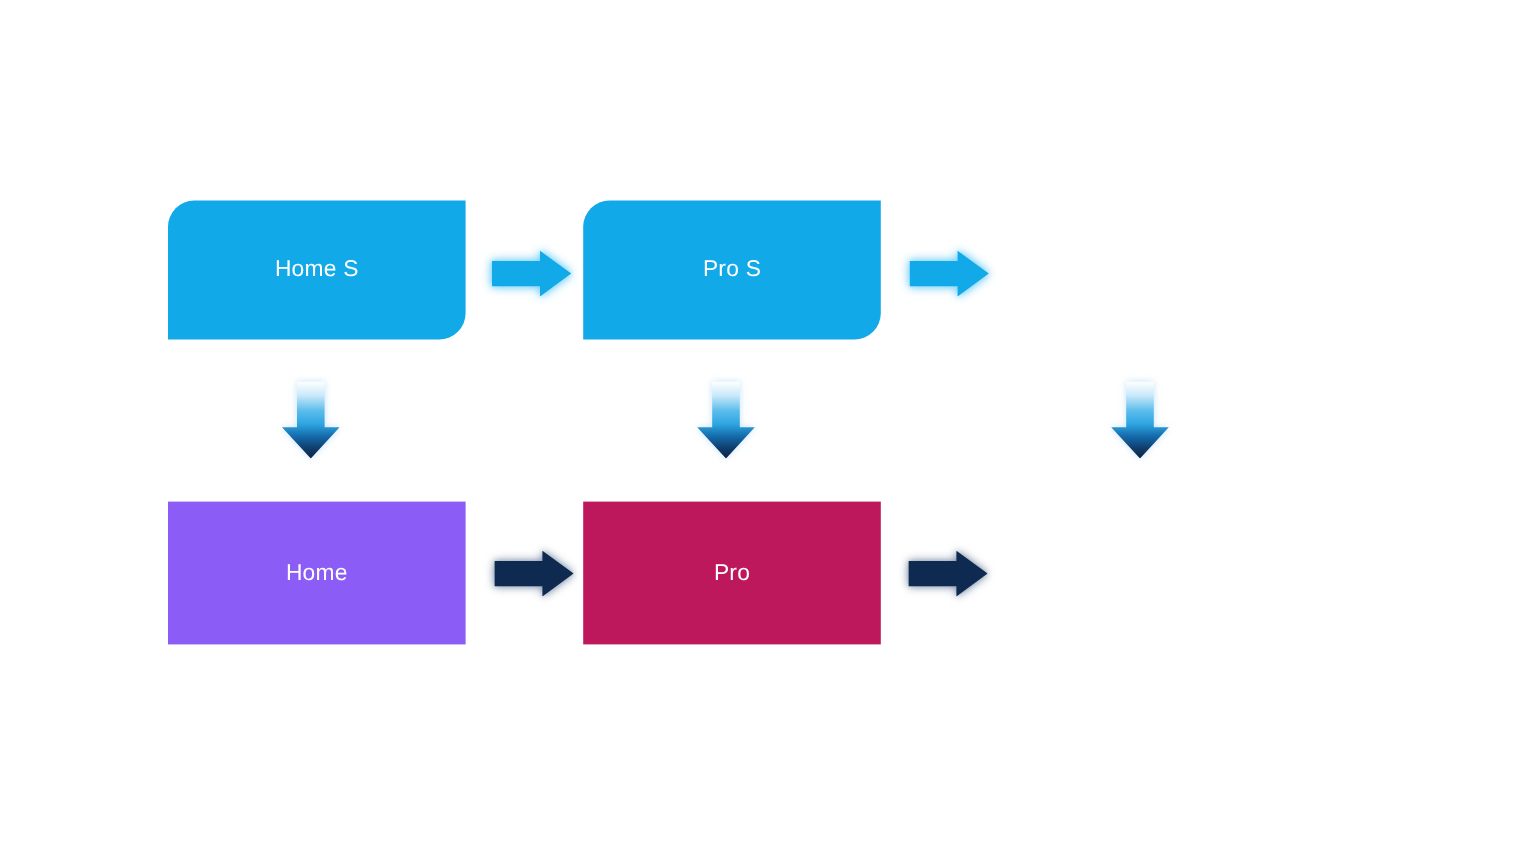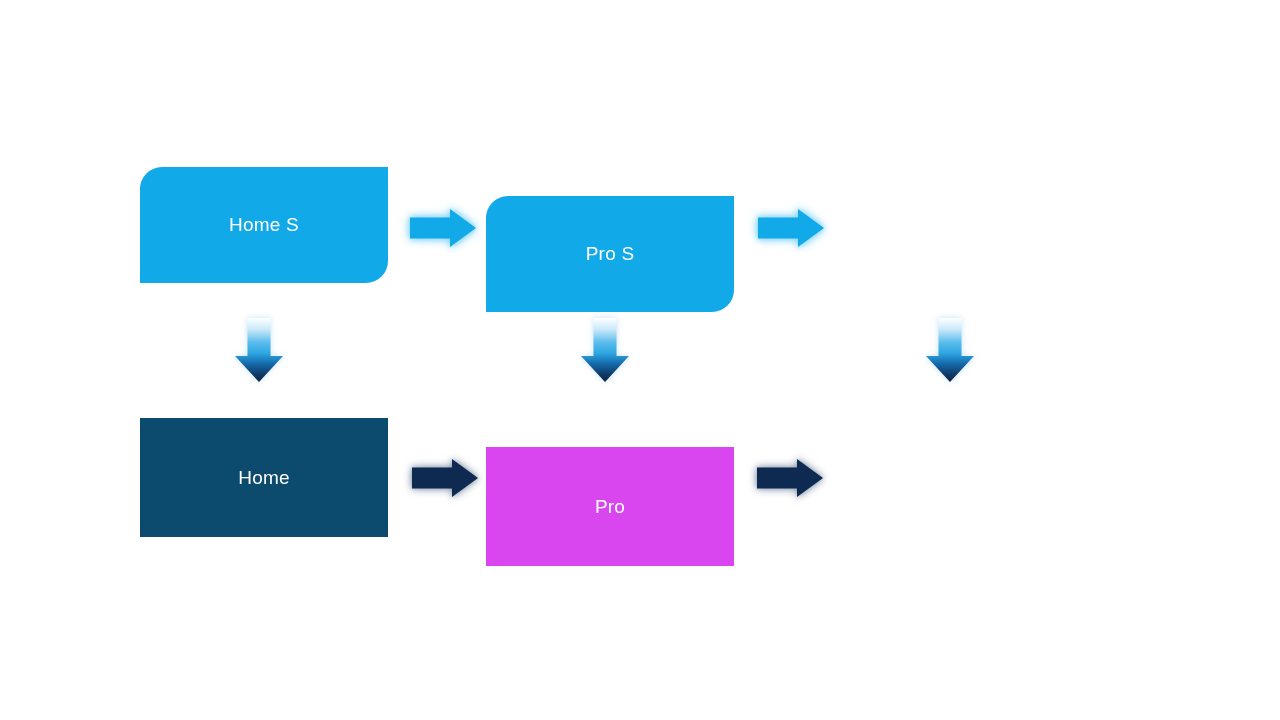--- a/index.html
+++ b/index.html
@@ -26,21 +26,21 @@
     top: 167px;
     height: 116px;
     border-radius: 22px 0 22px 0;
   }
   .box-bottom {
     top: 418px;
     height: 119px;
     border-radius: 0;
   }
   .col-1 { left: 140px; }
-  .col-2 { left: 486px; margin-top: 29px; }
+  .col-2 { left: 486px; }
   .col-3 { left: 831px; }
   .box-label {
     color: #ffffff;
     font-size: 19px;
     font-weight: 400;
     letter-spacing: 0.2px;
     white-space: nowrap;
   }
   .arrow {
     position: absolute;
@@ -107,24 +107,24 @@
     <svg width="48" height="64" viewBox="0 0 48 64">
       <polygon points="12.5,0 35.5,0 35.5,38 48,38 24,64 0,38 12.5,38" fill="url(#downGrad)"></polygon>
     </svg>
   </div>
   <div class="arrow arrow-down" style="left:926px; top:318px;">
     <svg width="48" height="64" viewBox="0 0 48 64">
       <polygon points="12.5,0 35.5,0 35.5,38 48,38 24,64 0,38 12.5,38" fill="url(#downGrad)"></polygon>
     </svg>
   </div>
 
-  <div class="box box-bottom col-1" style="background-color: #0c4a6e;">
+  <div class="box box-bottom col-1" style="background-color: #8b5cf6;">
     <span class="box-label">Home</span>
   </div>
-  <div class="box box-bottom col-2" style="background-color: #d946ef; text-align: right;">
+  <div class="box box-bottom col-2" style="background-color: #be185d; text-align: right;">
     <span class="box-label">Pro</span>
   </div>
 
   <div class="arrow arrow-right-bottom" style="left:412px; top:459px;">
     <svg width="66" height="38" viewBox="0 0 66 38">
       <polygon points="0,8.5 40,8.5 40,0 66,19 40,38 40,29.5 0,29.5" fill="#0F2A50"></polygon>
     </svg>
   </div>
   <div class="arrow arrow-right-bottom" style="left:757px; top:459px;">
     <svg width="66" height="38" viewBox="0 0 66 38">

